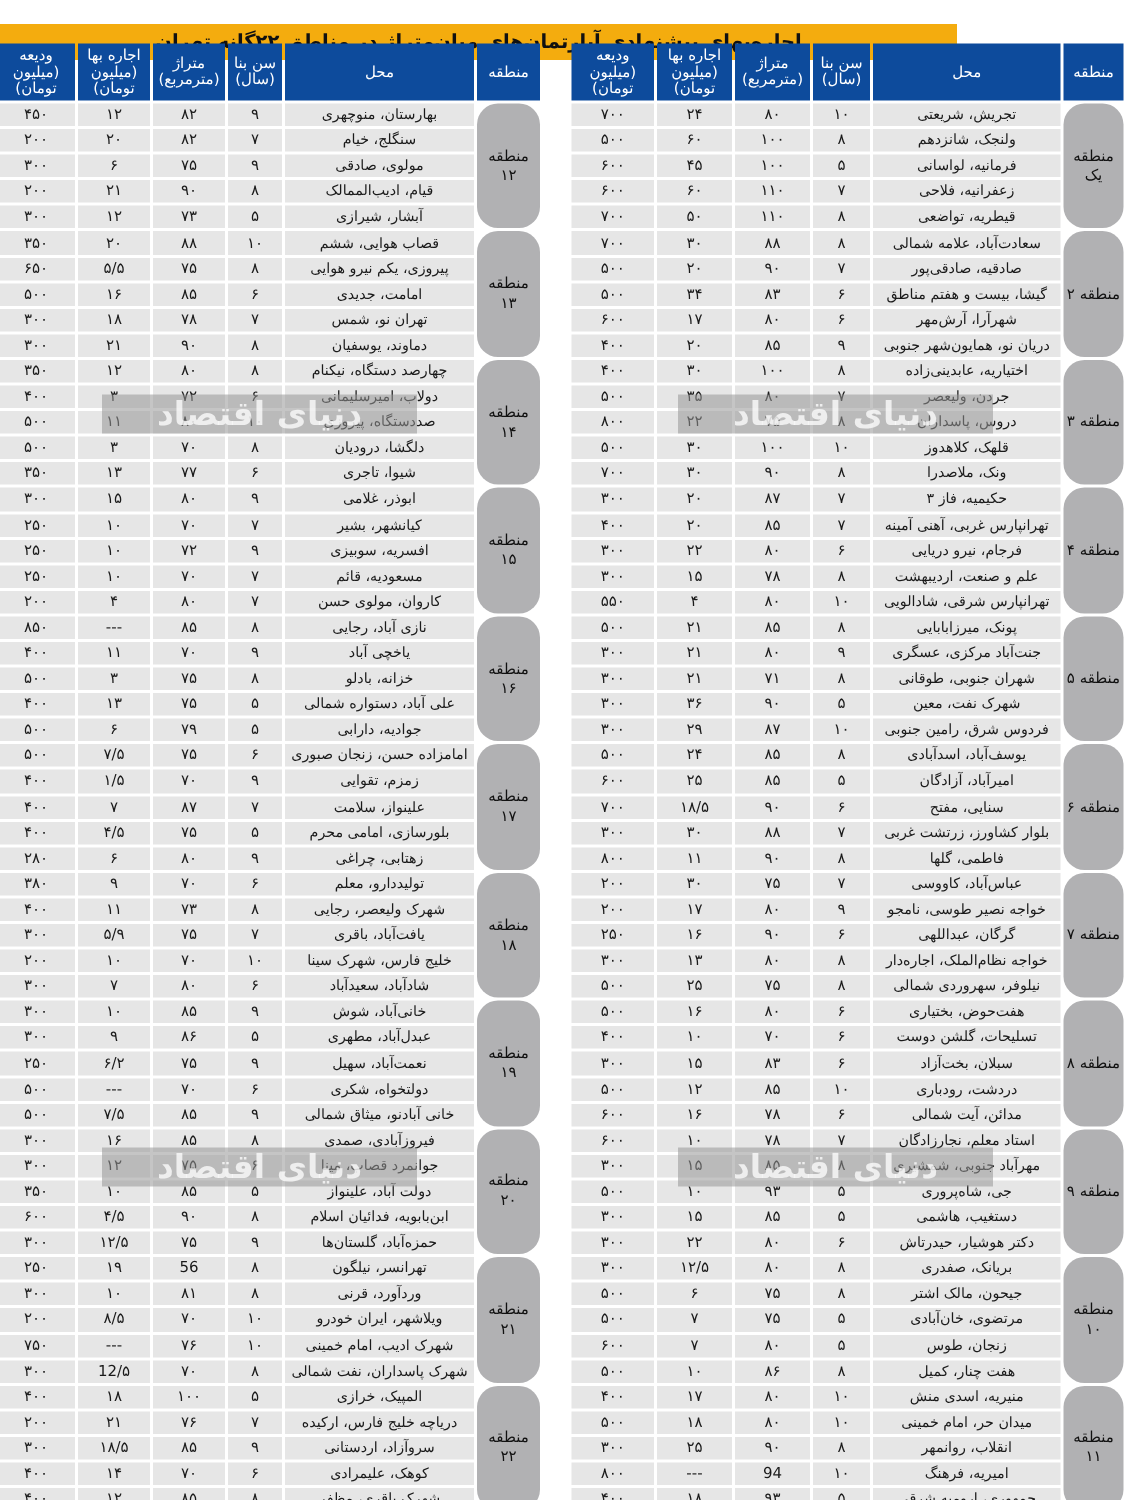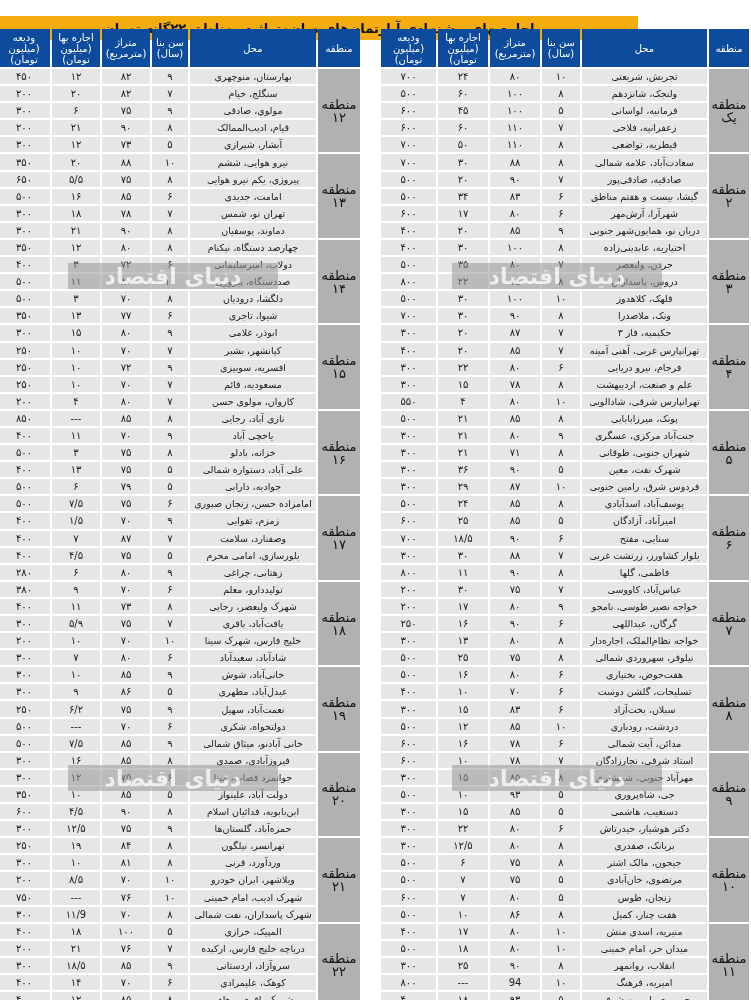--- a/index.html
+++ b/index.html
@@ -16,21 +16,21 @@
   table { border-collapse: separate; border-spacing: 2px 2px; width: 100%; table-layout: fixed; }
   th {
     background: #0d4b9c; color: #fff; font-weight: normal; font-size: 10px;
     line-height: 11px; height: 38px; padding: 1px; text-align: center; vertical-align: middle;
   }
   td {
     background: #e6e6e6; font-size: 10px; height: 15.1px; line-height: 13px; text-align: center;
     color: #1a1a1a; padding: 0 2px; white-space: nowrap; overflow: hidden;
   }
   td.region {
-    background: #b1b1b3; font-size: 13px; color: #111; white-space: normal; line-height: 13px;
+    background: #b1b1b3; font-size: 10px; color: #111; white-space: normal; line-height: 13px; border-radius: 14px;
   }
   td.loc { font-size: 9.5px; }
   .watermark {
     position: absolute; height: 26px; background: rgba(150,150,150,0.55);
     color: rgba(255,255,255,0.75); font-size: 22px; font-weight: bold;
     display: flex; align-items: center; justify-content: center; pointer-events: none;
     letter-spacing: 4px;
   }
 </style>
 </head>
@@ -342,21 +342,21 @@
         </tr>
         <tr>
           <td class="loc">مدائن، آیت شمالی</td>
           <td>۶</td>
           <td>۷۸</td>
           <td>۱۶</td>
           <td>۶۰۰</td>
         </tr>
         <tr>
           <td class="region" rowspan="5">منطقه ۹</td>
-          <td class="loc">استاد شرقی، نجارزادگان</td>
+          <td class="loc">استاد معلم، نجارزادگان</td>
           <td>۷</td>
           <td>۷۸</td>
           <td>۱۰</td>
           <td>۶۰۰</td>
         </tr>
         <tr>
           <td class="loc">مهرآباد جنوبی، شمشیری</td>
           <td>۸</td>
           <td>۸۵</td>
           <td>۱۵</td>
@@ -511,21 +511,21 @@
         </tr>
         <tr>
           <td class="loc">آبشار، شیرازی</td>
           <td>۵</td>
           <td>۷۳</td>
           <td>۱۲</td>
           <td>۳۰۰</td>
         </tr>
         <tr>
           <td class="region" rowspan="5">منطقه ۱۳</td>
-          <td class="loc">نیرو هوایی، ششم</td>
+          <td class="loc">قصاب هوایی، ششم</td>
           <td>۱۰</td>
           <td>۸۸</td>
           <td>۲۰</td>
           <td>۳۵۰</td>
         </tr>
         <tr>
           <td class="loc">پیروزی، یکم نیرو هوایی</td>
           <td>۸</td>
           <td>۷۵</td>
           <td>۵/۵</td>
@@ -669,21 +669,21 @@
           <td>۵۰۰</td>
         </tr>
         <tr>
           <td class="loc">زمزم، تقوایی</td>
           <td>۹</td>
           <td>۷۰</td>
           <td>۱/۵</td>
           <td>۴۰۰</td>
         </tr>
         <tr>
-          <td class="loc">وصفنارد، سلامت</td>
+          <td class="loc">علینواز، سلامت</td>
           <td>۷</td>
           <td>۸۷</td>
           <td>۷</td>
           <td>۴۰۰</td>
         </tr>
         <tr>
           <td class="loc">بلورسازی، امامی محرم</td>
           <td>۵</td>
           <td>۷۵</td>
           <td>۴/۵</td>
@@ -801,21 +801,21 @@
           <td class="loc">حمزه‌آباد، گلستان‌ها</td>
           <td>۹</td>
           <td>۷۵</td>
           <td>۱۲/۵</td>
           <td>۳۰۰</td>
         </tr>
         <tr>
           <td class="region" rowspan="5">منطقه ۲۱</td>
           <td class="loc">تهرانسر، نیلگون</td>
           <td>۸</td>
-          <td>۸۴</td>
+          <td>56</td>
           <td>۱۹</td>
           <td>۲۵۰</td>
         </tr>
         <tr>
           <td class="loc">وردآورد، قرنی</td>
           <td>۸</td>
           <td>۸۱</td>
           <td>۱۰</td>
           <td>۳۰۰</td>
         </tr>
@@ -830,21 +830,21 @@
           <td class="loc">شهرک ادیب، امام خمینی</td>
           <td>۱۰</td>
           <td>۷۶</td>
           <td>---</td>
           <td>۷۵۰</td>
         </tr>
         <tr>
           <td class="loc">شهرک پاسداران، نفت شمالی</td>
           <td>۸</td>
           <td>۷۰</td>
-          <td>۱۱/9</td>
+          <td>12/۵</td>
           <td>۳۰۰</td>
         </tr>
         <tr>
           <td class="region" rowspan="5">منطقه ۲۲</td>
           <td class="loc">المپیک، خرازی</td>
           <td>۵</td>
           <td>۱۰۰</td>
           <td>۱۸</td>
           <td>۴۰۰</td>
         </tr>

